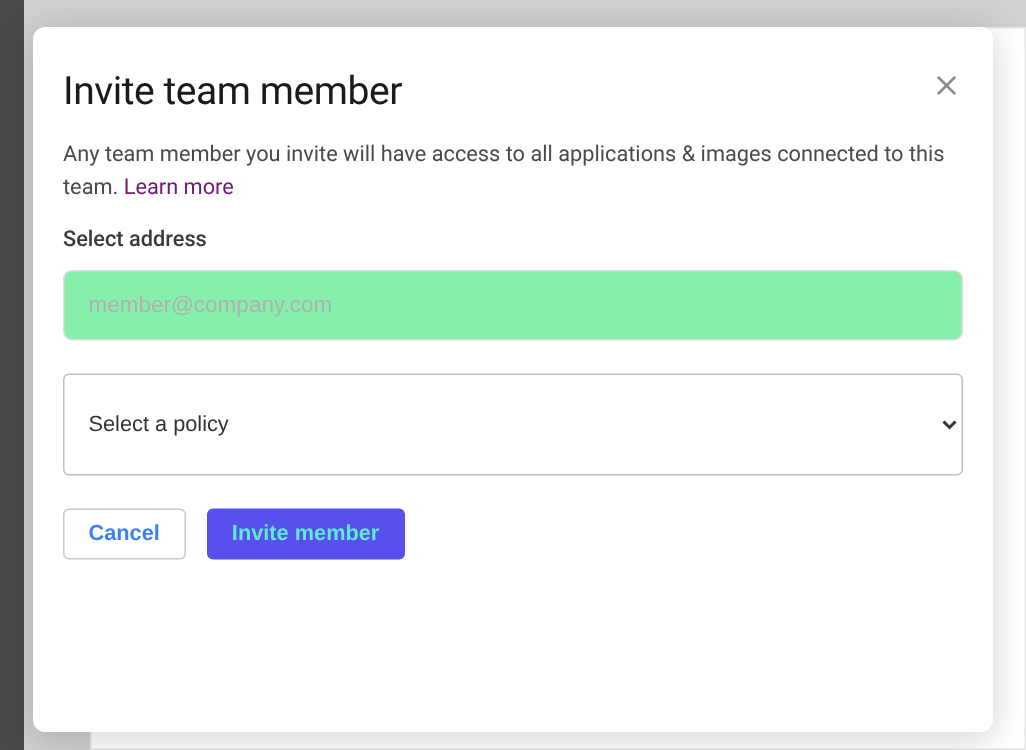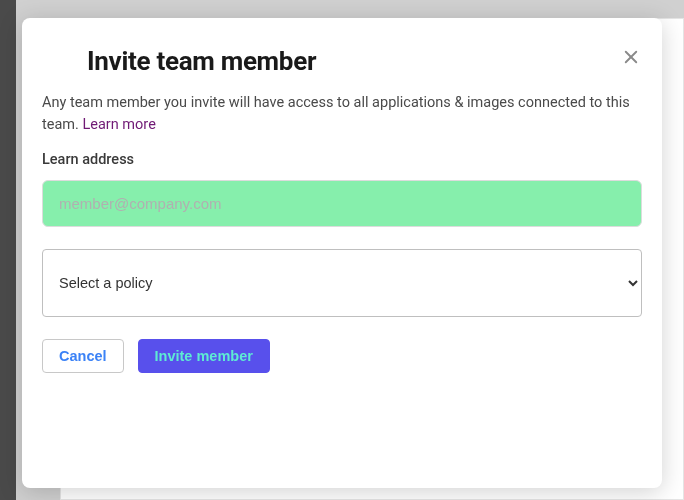--- a/index.html
+++ b/index.html
@@ -42,24 +42,23 @@
       flex-direction: column;
     }
     .modal-header {
       display: flex;
       align-items: flex-start;
       justify-content: space-between;
       margin-bottom: 16px;
     }
     .modal-title {
       font-size: 26px;
-      font-weight: 700;
+      font-weight: 400;
       color: #1a1a1a;
       letter-spacing: -0.3px;
-      margin-left: 45px;
     }
     .close-btn {
       background: none;
       border: none;
       cursor: pointer;
       color: #8a8a8a;
       padding: 2px;
       display: flex;
       align-items: center;
       justify-content: center;
@@ -151,21 +150,21 @@
         </svg>
       </span>
     </button>
   </div>
 
   <p class="description">
     <span>Any team member you invite will have access to all applications &amp; images connected to this team. </span><a>Learn more</a>
   </p>
 
 
-  <label class="field-label">Learn address</label>
+  <label class="field-label">Select address</label>
   <input type="text" class="text-input" placeholder="member@company.com" style="">
 
   <select class="select-input">
     <option>Select a policy</option>
   </select>
 
   <div class="button-row">
     <button class="btn btn-cancel">Cancel</button>
     <button class="btn btn-primary">Invite member</button>
   </div>

